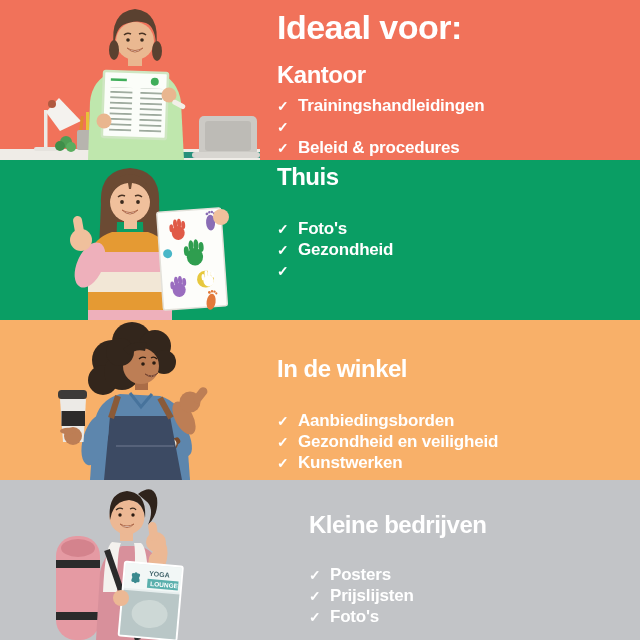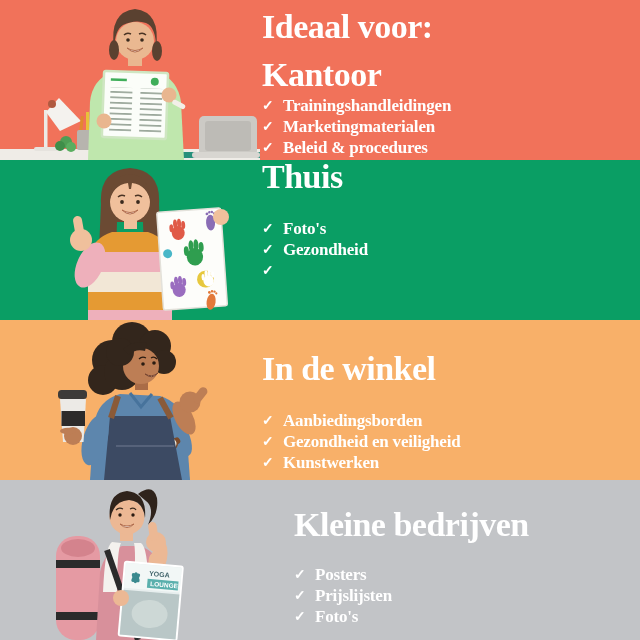--- a/index.html
+++ b/index.html
@@ -1,23 +1,23 @@
 <!DOCTYPE html>
 <html><head>
 <meta charset="utf-8">
 <style>
   * { margin:0; padding:0; box-sizing:border-box; }
   html,body { width:640px; height:640px; background:#fff; }
   body { font-family:"Liberation Sans", sans-serif; overflow:hidden; }
   .poster { width:640px; height:640px; display:flex; flex-direction:column; }
   .band { position:relative; width:640px; height:160px; overflow:hidden; }
   .photo { position:absolute; left:0; top:0; width:260px; height:160px; display:block; }
-  .content { position:absolute; left:262px; top:0; right:6px; color:#ffffff;font-family:Liberation Serif, serif; }
+  .content { position:absolute; left:277px; top:0; right:6px; color:#ffffff; }
   .main-title { font-size:34px; font-weight:bold; line-height:38px; letter-spacing:-0.5px; }
-  .heading { font-size:34px; font-weight:bold; line-height:34px; letter-spacing:-0.5px; }
+  .heading { font-size:24px; font-weight:bold; line-height:34px; letter-spacing:-0.5px; }
   .items { list-style:none; }
   .item { display:flex; align-items:center; height:21px; font-size:17px; font-weight:bold; letter-spacing:-0.2px; }
   .check { width:21px; font-size:14px; font-weight:bold; flex:0 0 21px; }
   
   .band-0 .content { padding-top:8px; }
   .band-0 .heading { margin-top:12px; }
   .band-0 .items { margin-top:3px; }
   .band-1 .content { }
   .band-1 .items { margin-top:24px; }
   .band-2 .content { padding-top:32px; }
@@ -94,21 +94,20 @@
     <div class="content">
       <h1 class="main-title">Ideaal voor:</h1>
       <h2 class="heading">Kantoor</h2>
       <ul class="items">
         <li class="item">
             <span class="check">✓</span>
             <span>Trainingshandleidingen</span>
           </li>
         <li class="item">
             <span class="check">✓</span>
-            <span>Marketingmaterialen</span>
           </li>
         <li class="item">
             <span class="check">✓</span>
             <span>Beleid &amp; procedures</span>
           </li>
       </ul>
     </div>
   </section>
 
   <section class="band band-1" style="background: rgb(10, 158, 100);">

